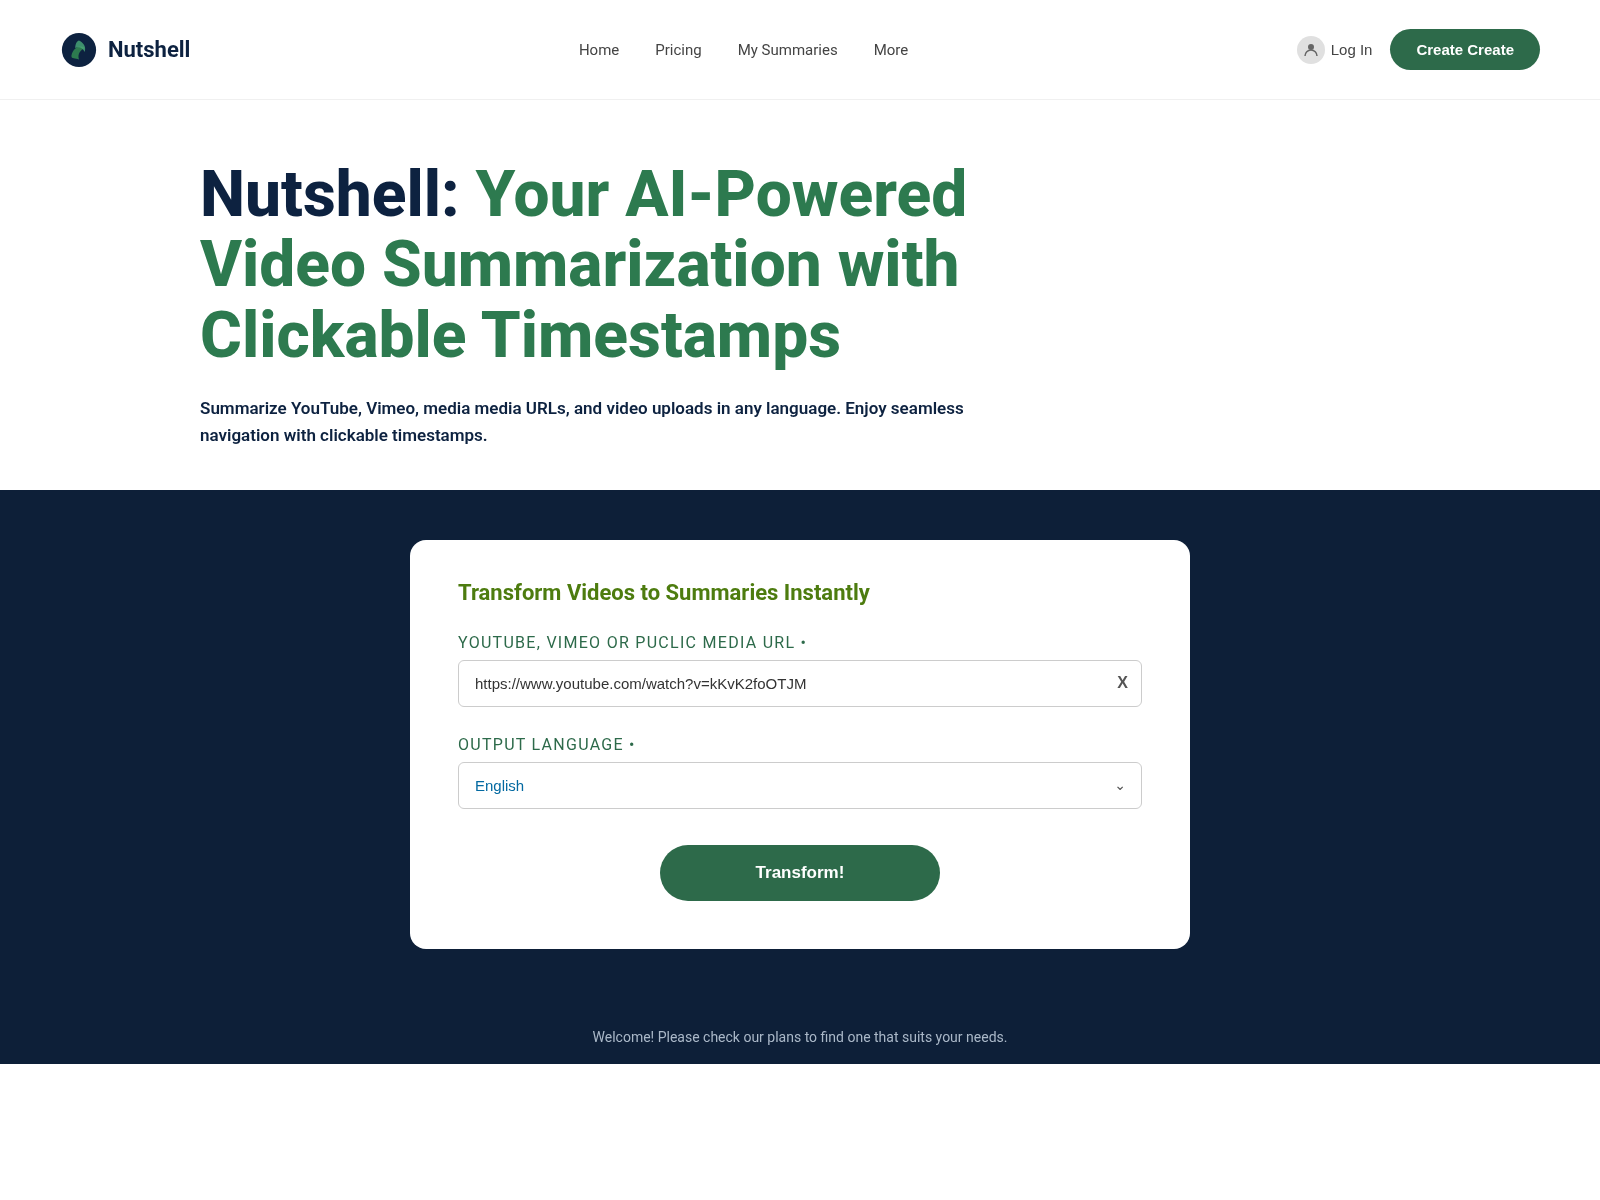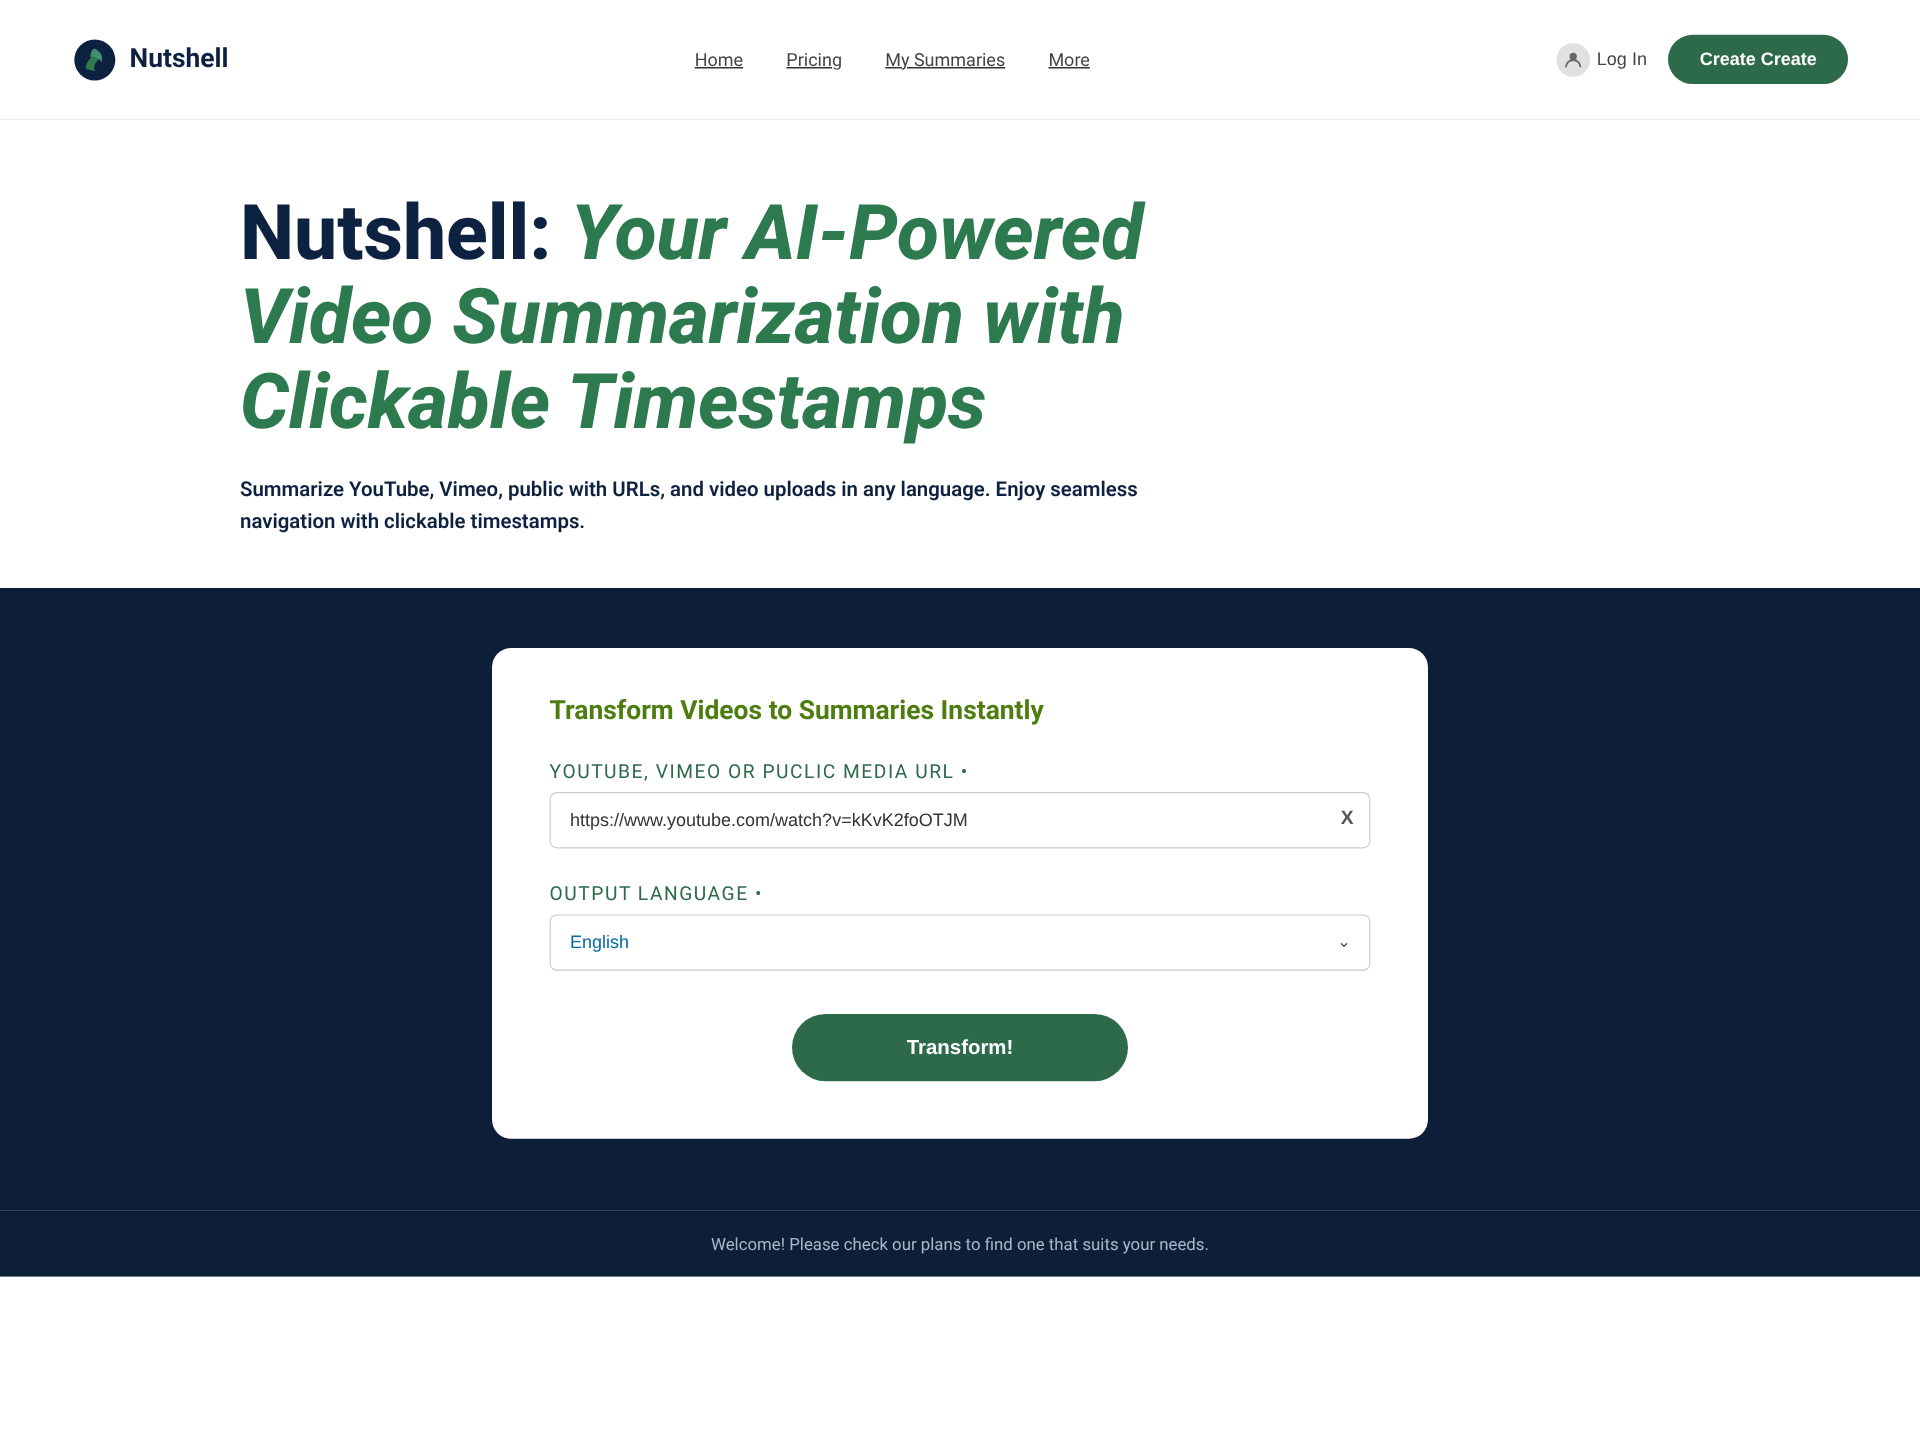--- a/index.html
+++ b/index.html
@@ -27,21 +27,20 @@
     }
     .logo-text {
       font-size: 22px;
       font-weight: 700;
       color: #0d2240;
     }
     .nav-links {
       display: flex;
       align-items: center;
       gap: 36px;
-      text-decoration: underline;
     }
     .nav-link {
       font-size: 15px;
       color: #444;
       text-decoration: none;
       cursor: pointer;
     }
     .nav-right {
       display: flex;
       align-items: center;
@@ -86,21 +85,20 @@
     }
     .hero-title {
       font-size: 64px;
       font-weight: 800;
       line-height: 1.1;
       color: #0d2240;
       max-width: 900px;
     }
     .hero-title .green {
       color: #2d7a4f;
-      font-style: italic;
     }
     .hero-subtitle {
       margin-top: 24px;
       font-size: 17px;
       font-weight: 600;
       color: #0d2240;
       max-width: 780px;
       line-height: 1.6;
     }
 
@@ -271,21 +269,21 @@
       <span>Log In</span>
     </button>
     <button class="create-account-btn">Create Create</button>
   </div>
 </nav>
 
 <section class="hero">
   <h1 class="hero-title">
     <span>Nutshell: </span><span class="green">Your AI-Powered Video Summarization with Clickable Timestamps</span>
   </h1>
-  <p class="hero-subtitle">Summarize YouTube, Vimeo, public with URLs, and video uploads in any language. Enjoy seamless navigation with clickable timestamps.</p>
+  <p class="hero-subtitle">Summarize YouTube, Vimeo, media media URLs, and video uploads in any language. Enjoy seamless navigation with clickable timestamps.</p>
 </section>
 
 <section class="dark-section">
   <div class="card">
     <div class="card-title">Transform Videos to Summaries Instantly</div>
 
 
     <div>
       <div class="field-label">YOUTUBE, VIMEO OR PUCLIC MEDIA URL •</div>
       <div class="url-input-wrapper">

